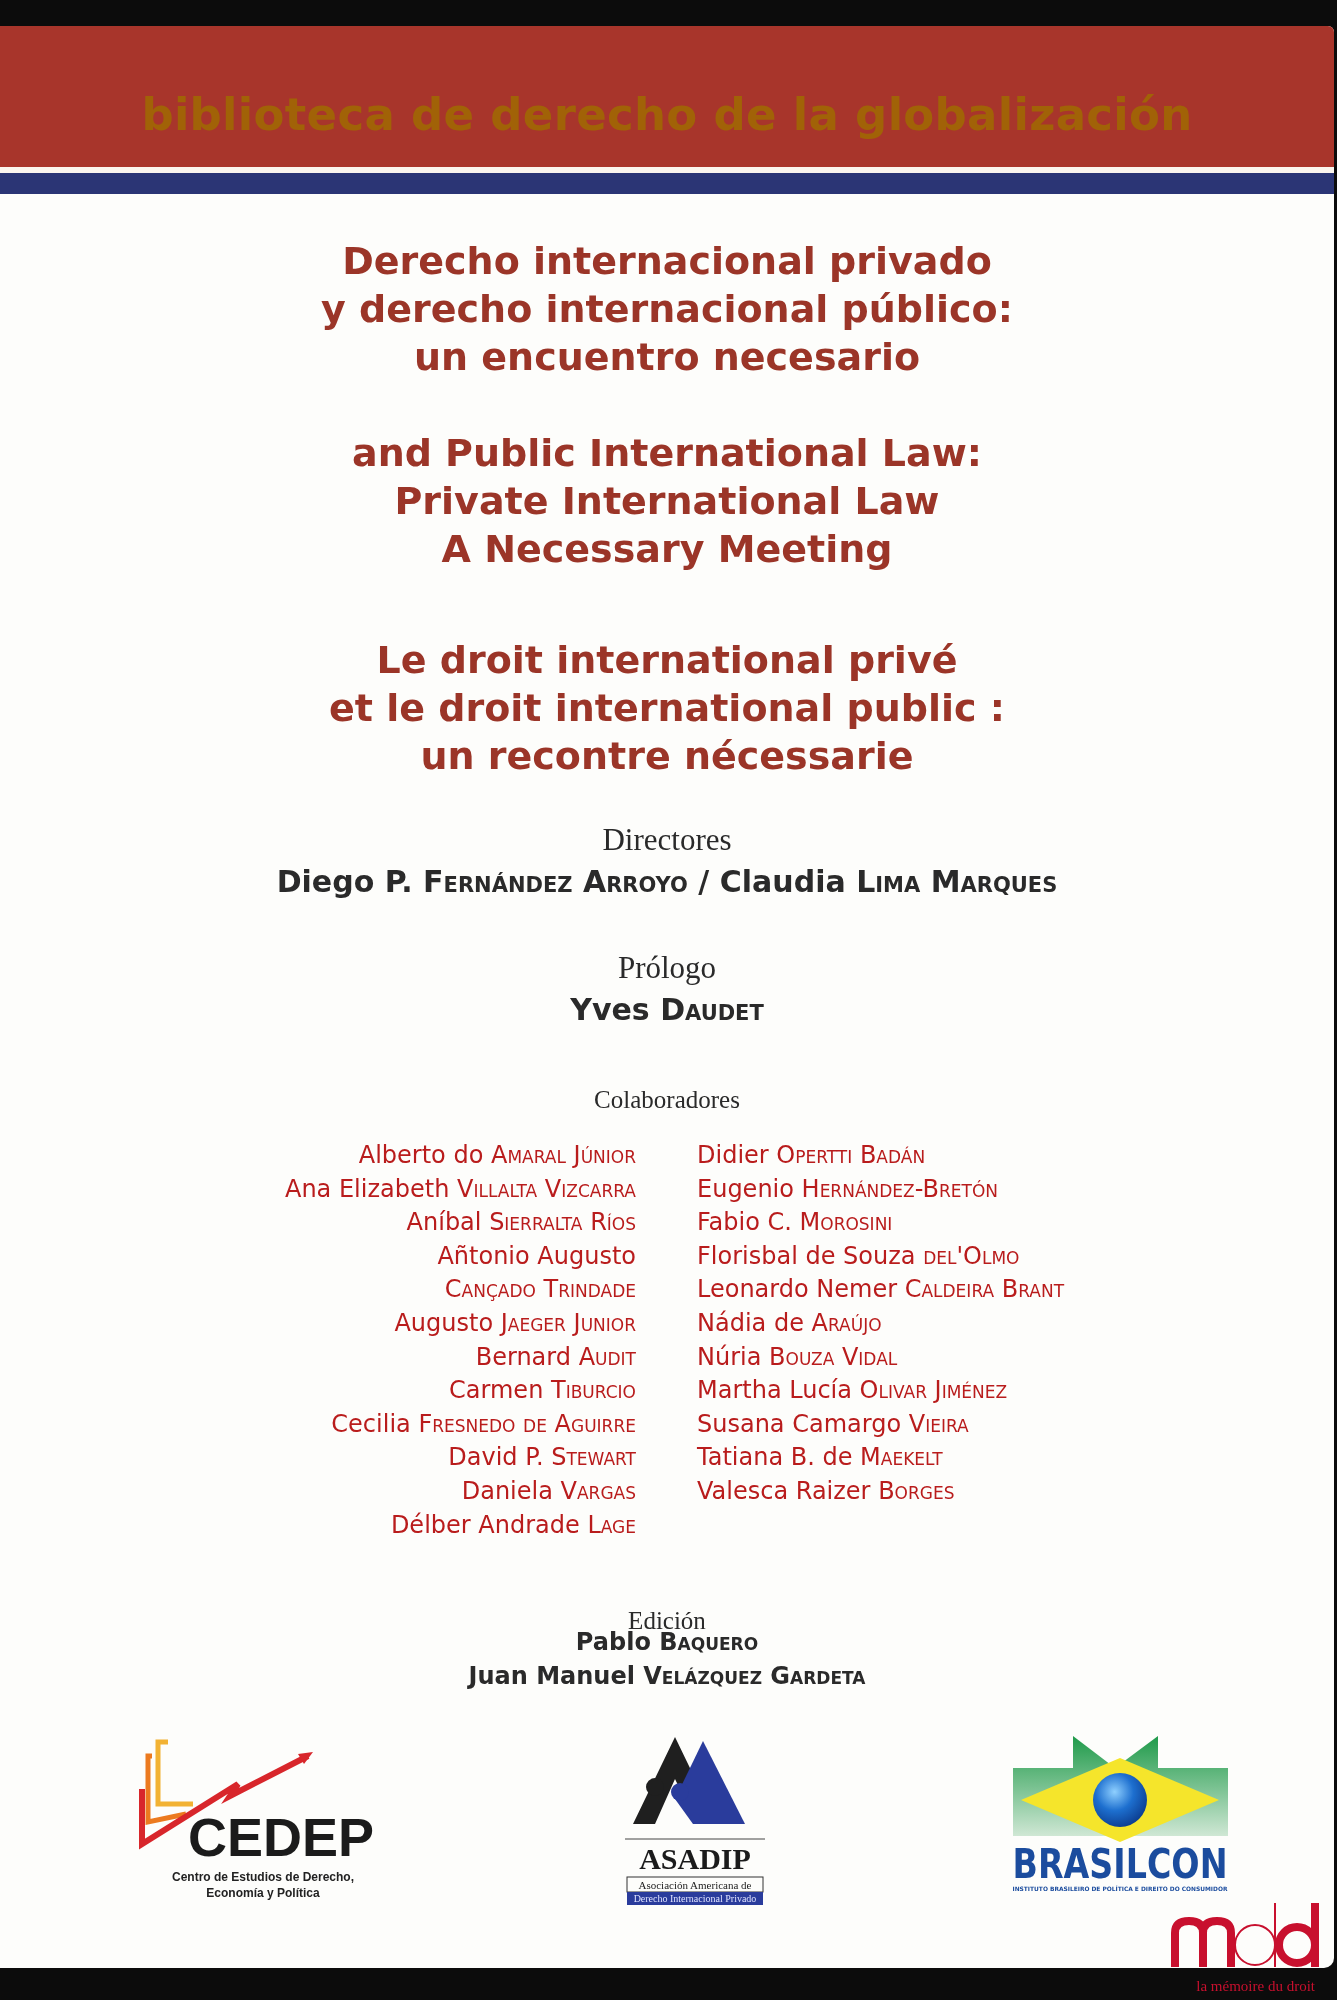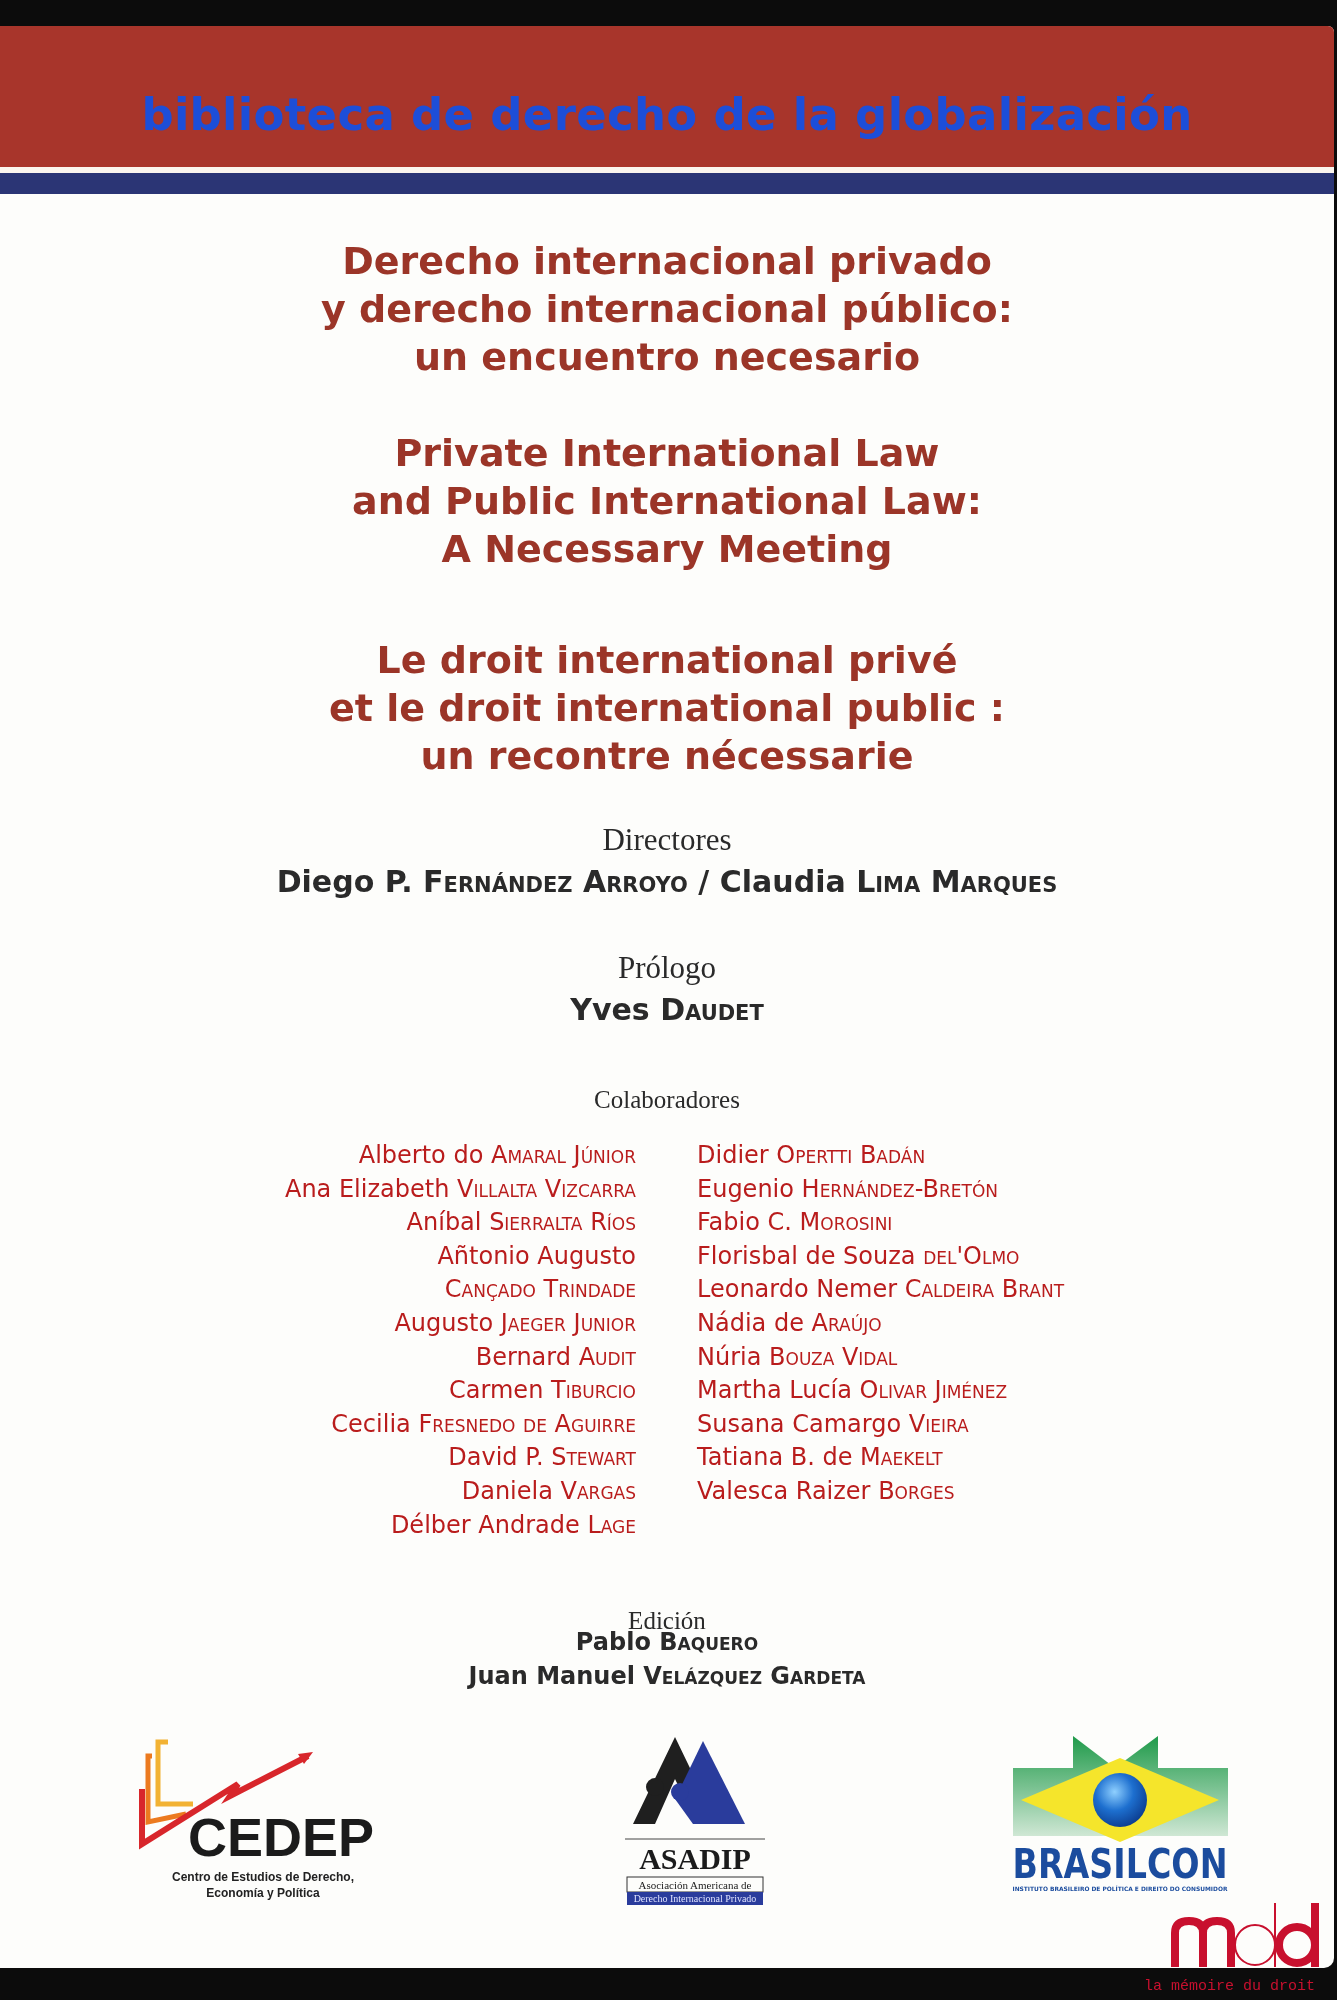--- a/index.html
+++ b/index.html
@@ -1,53 +1,53 @@
 <!DOCTYPE html>
 <html><head>
 <meta charset="utf-8">
 <style>
   html, body { margin:0; padding:0; }
   body { width:1337px; height:2000px; background:#0c0c0c; position:relative; overflow:hidden; font-family:"DejaVu Sans", sans-serif; }
   .cover { position:absolute; left:0; top:26px; width:1334px; height:1942px; background:#fdfdfb; border-radius:0 6px 10px 0; overflow:hidden; }
   .band-red { position:absolute; left:0; top:0; width:100%; height:141px; background:#a8352b; }
   .band-white { position:absolute; left:0; top:141px; width:100%; height:6px; background:#fbf5ee; }
   .band-navy { position:absolute; left:0; top:147px; width:100%; height:21px; background:#2b3575; }
-  .series { position:absolute; left:0; width:100%; top:62px; text-align:center; color:#1d4ed8; font-weight:bold; font-size:45px; letter-spacing:0.3px; }
+  .series { position:absolute; left:0; width:100%; top:62px; text-align:center; color:#a16207; font-weight:bold; font-size:45px; letter-spacing:0.3px; }
   .title-block { position:absolute; left:0; width:100%; text-align:center; color:#9b3528; font-weight:bold; font-size:38px; line-height:48px; }
   .title-line { display:block; }
   .label { position:absolute; left:0; width:100%; text-align:center; color:#2a2a2a; font-family:Liberation Serif, serif; font-size:31px; }
   .label.small { font-size:25px;margin-top:14px; }
   .person { position:absolute; left:0; width:100%; text-align:center; color:#2a2a2a; font-weight:bold; font-size:30px; }
   .sc { font-variant:small-caps;margin-top:28px; }
   .col { position:absolute; top:1113px; font-weight:normal; color:#b91c1c; font-size:24px; line-height:33.6px; }
   .col.left { right:698px; text-align:right; }
   .col.right { left:697px; text-align:left; }
   .col .row { display:block; white-space:nowrap; }
   .edition .person { font-size:24px; }
   .logo { position:absolute; }
   .mdd { position:absolute; right:16px; top:1895px; width:150px; height:100px; }
-  .mdd-text { position:absolute; right:22px; top:1978px; color:#c8102e; font-size:15px; font-family:Liberation Mono, monospace; }
+  .mdd-text { position:absolute; right:22px; top:1978px; color:#c8102e; font-size:15px; font-family:Liberation Serif, serif; }
 </style>
 </head>
 <body>
 
 <div class="cover">
   <div class="band-red"></div>
   <div class="band-white"></div>
   <div class="band-navy"></div>
   <div class="series">biblioteca de derecho de la globalización</div>
 
   <div class="title-block" style="top:211px">
     <span class="title-line">Derecho internacional privado</span>
     <span class="title-line">y derecho internacional público:</span>
     <span class="title-line">un encuentro necesario</span>
   </div>
   <div class="title-block" style="top:403px">
+    <span class="title-line">and Public International Law:</span>
     <span class="title-line">Private International Law</span>
-    <span class="title-line">and Public International Law:</span>
     <span class="title-line">A Necessary Meeting</span>
   </div>
   <div class="title-block" style="top:610px">
     <span class="title-line">Le droit international privé</span>
     <span class="title-line">et le droit international public :</span>
     <span class="title-line">un recontre nécessarie</span>
   </div>
 
   <div class="label" style="top:796px">Directores</div>
   <div class="person" style="top:838px">

